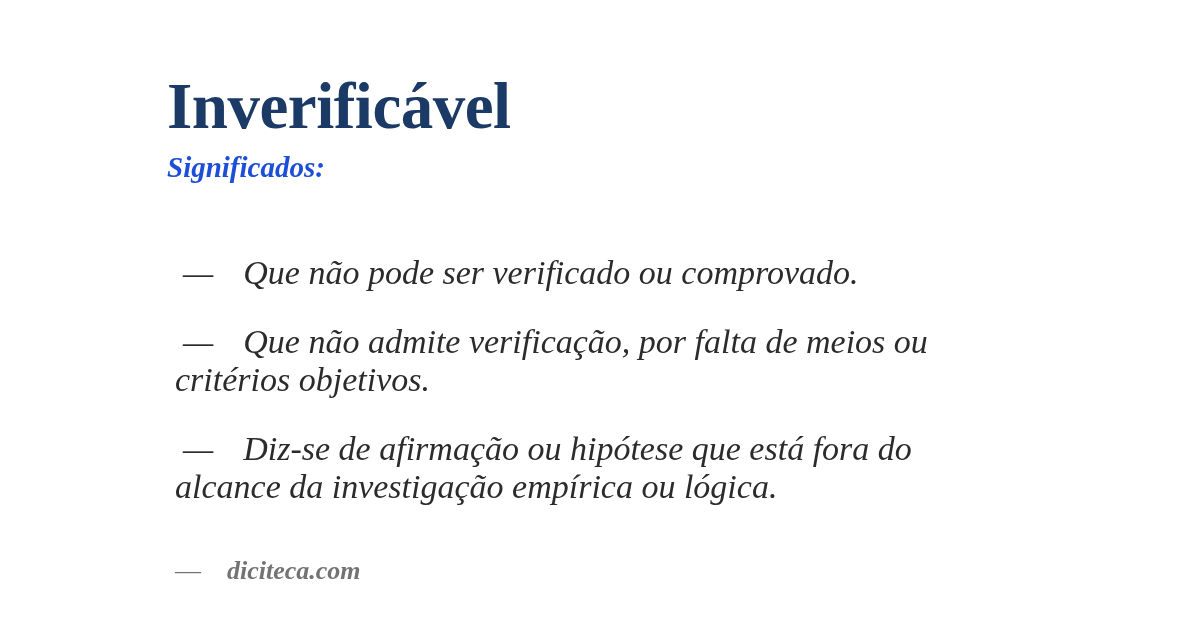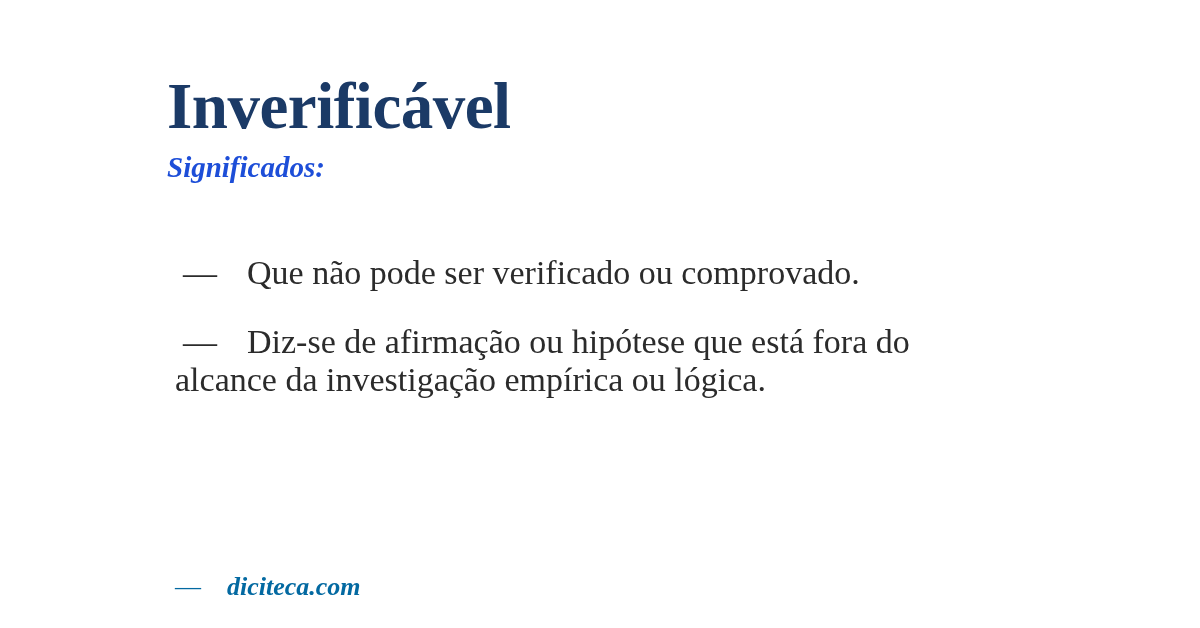--- a/index.html
+++ b/index.html
@@ -37,45 +37,45 @@
   }
   .definitions {
     position: absolute;
     left: 143px;
     top: 222px;
     width: 862px;
     color: #2b2b2b;
     font-size: 34px;
     line-height: 38px;
   }
-  .definition { margin-bottom: 15px; }
+  .definition { margin-bottom: 15px; font-style: italic; }
   .definition:last-child { margin-bottom: 18px; }
   .dash { display: inline; margin-right: 14px; }
   .footer {
     position: absolute;
     left: 143px;
     top: 531px;
     font-size: 26px;
     line-height: 1.2;
     font-style: italic;
     font-weight: bold;
-    color: #0369a1;
-    margin-top: 16px;
+    color: #737373;
   }
   .footer .dash { margin-right: 10px; font-style: normal; font-weight: normal; }
 </style>
 </head>
 <body>
 
 <div class="card">
 
   <h1 class="word-title">Inverificável</h1>
 
   <h2 class="subtitle">Significados:</h2>
 
   <div class="definitions">
     <p class="definition"><span class="dash">—</span><span>Que não pode ser verificado ou comprovado.</span></p>
+    <p class="definition"><span class="dash">—</span><span>Que não admite verificação, por falta de meios ou critérios objetivos.</span></p>
     <p class="definition"><span class="dash">—</span><span>Diz-se de afirmação ou hipótese que está fora do alcance da investigação empírica ou lógica.</span></p>
   </div>
 
   <div class="footer"><span class="dash">—</span><span>diciteca.com</span></div>
 
 </div>
 
 </body></html>

